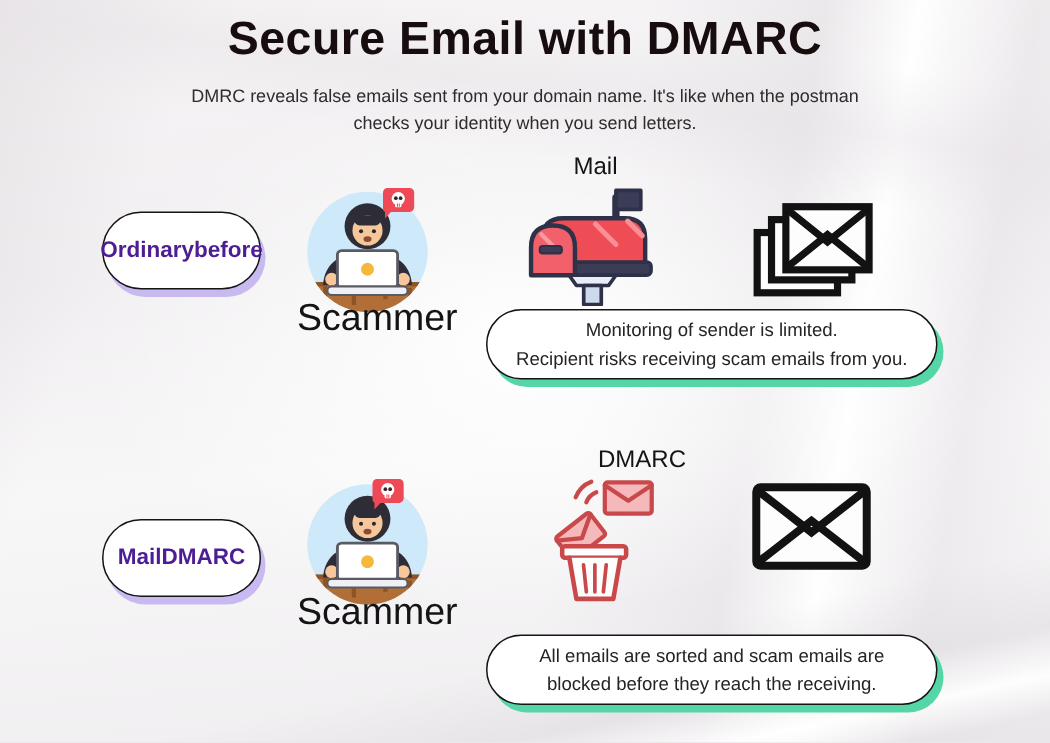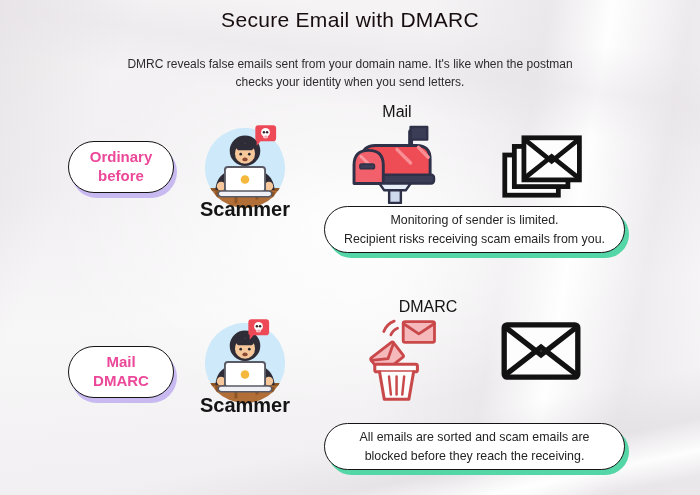--- a/index.html
+++ b/index.html
@@ -13,50 +13,50 @@
       linear-gradient(175deg, #f6f4f5 0%, #f1eff1 35%, #f8f7f8 60%, #efedef 100%);
   }
   .stage::before{
     content:"";position:absolute;inset:0;pointer-events:none;
     background:
       linear-gradient(168deg, rgba(255,255,255,0) 80%, rgba(224,220,224,.55) 88%, rgba(255,255,255,.9) 93%, rgba(226,222,226,.4) 97%),
       linear-gradient(8deg, rgba(255,255,255,0) 74%, rgba(231,227,231,.45) 82%, rgba(255,255,255,0) 90%);
   }
   .title{
     position:absolute;top:8px;left:0;width:700px;text-align:center;
-    font-size:21px;font-weight:normal;letter-spacing:.3px;color:#170d0f;
+    font-size:31px;font-weight:bold;letter-spacing:.3px;color:#170d0f;
   }
   .subtitle{
     position:absolute;top:55px;left:115px;width:470px;text-align:center;
     font-size:12px;line-height:1.5;color:#2e2c2d;
   }
   .tag{
     position:absolute;width:104px;height:50px;background:#fff;
     border:1.6px solid #141414;border-radius:27px;
     box-shadow:3px 5px 0 #c8baf1;
-    display:flex;flex-direction:column;align-items:center;justify-content:center;
-    font-weight:bold;font-size:15px;line-height:1.25;color:#ec4899;
+    display:flex;flex-direction:row;align-items:center;justify-content:center;
+    font-weight:bold;font-size:15px;line-height:1.25;color:#4c1d95;
   }
   .tag span{display:block;}
   .tag1{left:68px;top:141px;}
   .tag2{left:68px;top:346px;}
   .callout{
     position:absolute;width:301px;height:47px;background:#fff;
     border:1.6px solid #141414;border-radius:25px;
     box-shadow:4px 5px 0 #55d6a6;
     display:flex;flex-direction:column;align-items:center;justify-content:center;
     font-size:12.4px;line-height:1.5;color:#242424;text-align:center;padding:12px 4px;box-sizing:border-box;
   }
   .callout span{display:block;white-space:nowrap;}
   .callout1{left:324px;top:206px;}
   .callout2{left:324px;top:423px;}
   .abs{position:absolute;}
   .actor-label{
-    position:absolute;width:120px;text-align:center;
-    font-size:20px;font-weight:bold;color:#141414;
+    position:absolute;width:120px;text-align:right;
+    font-size:25px;font-weight:normal;color:#141414;
   }
   .caption{
     position:absolute;text-align:center;font-size:16px;font-weight:normal;color:#141414;
   }
   svg{display:block;}
 </style>
 </head>
 <body>
 
 <div class="stage">

